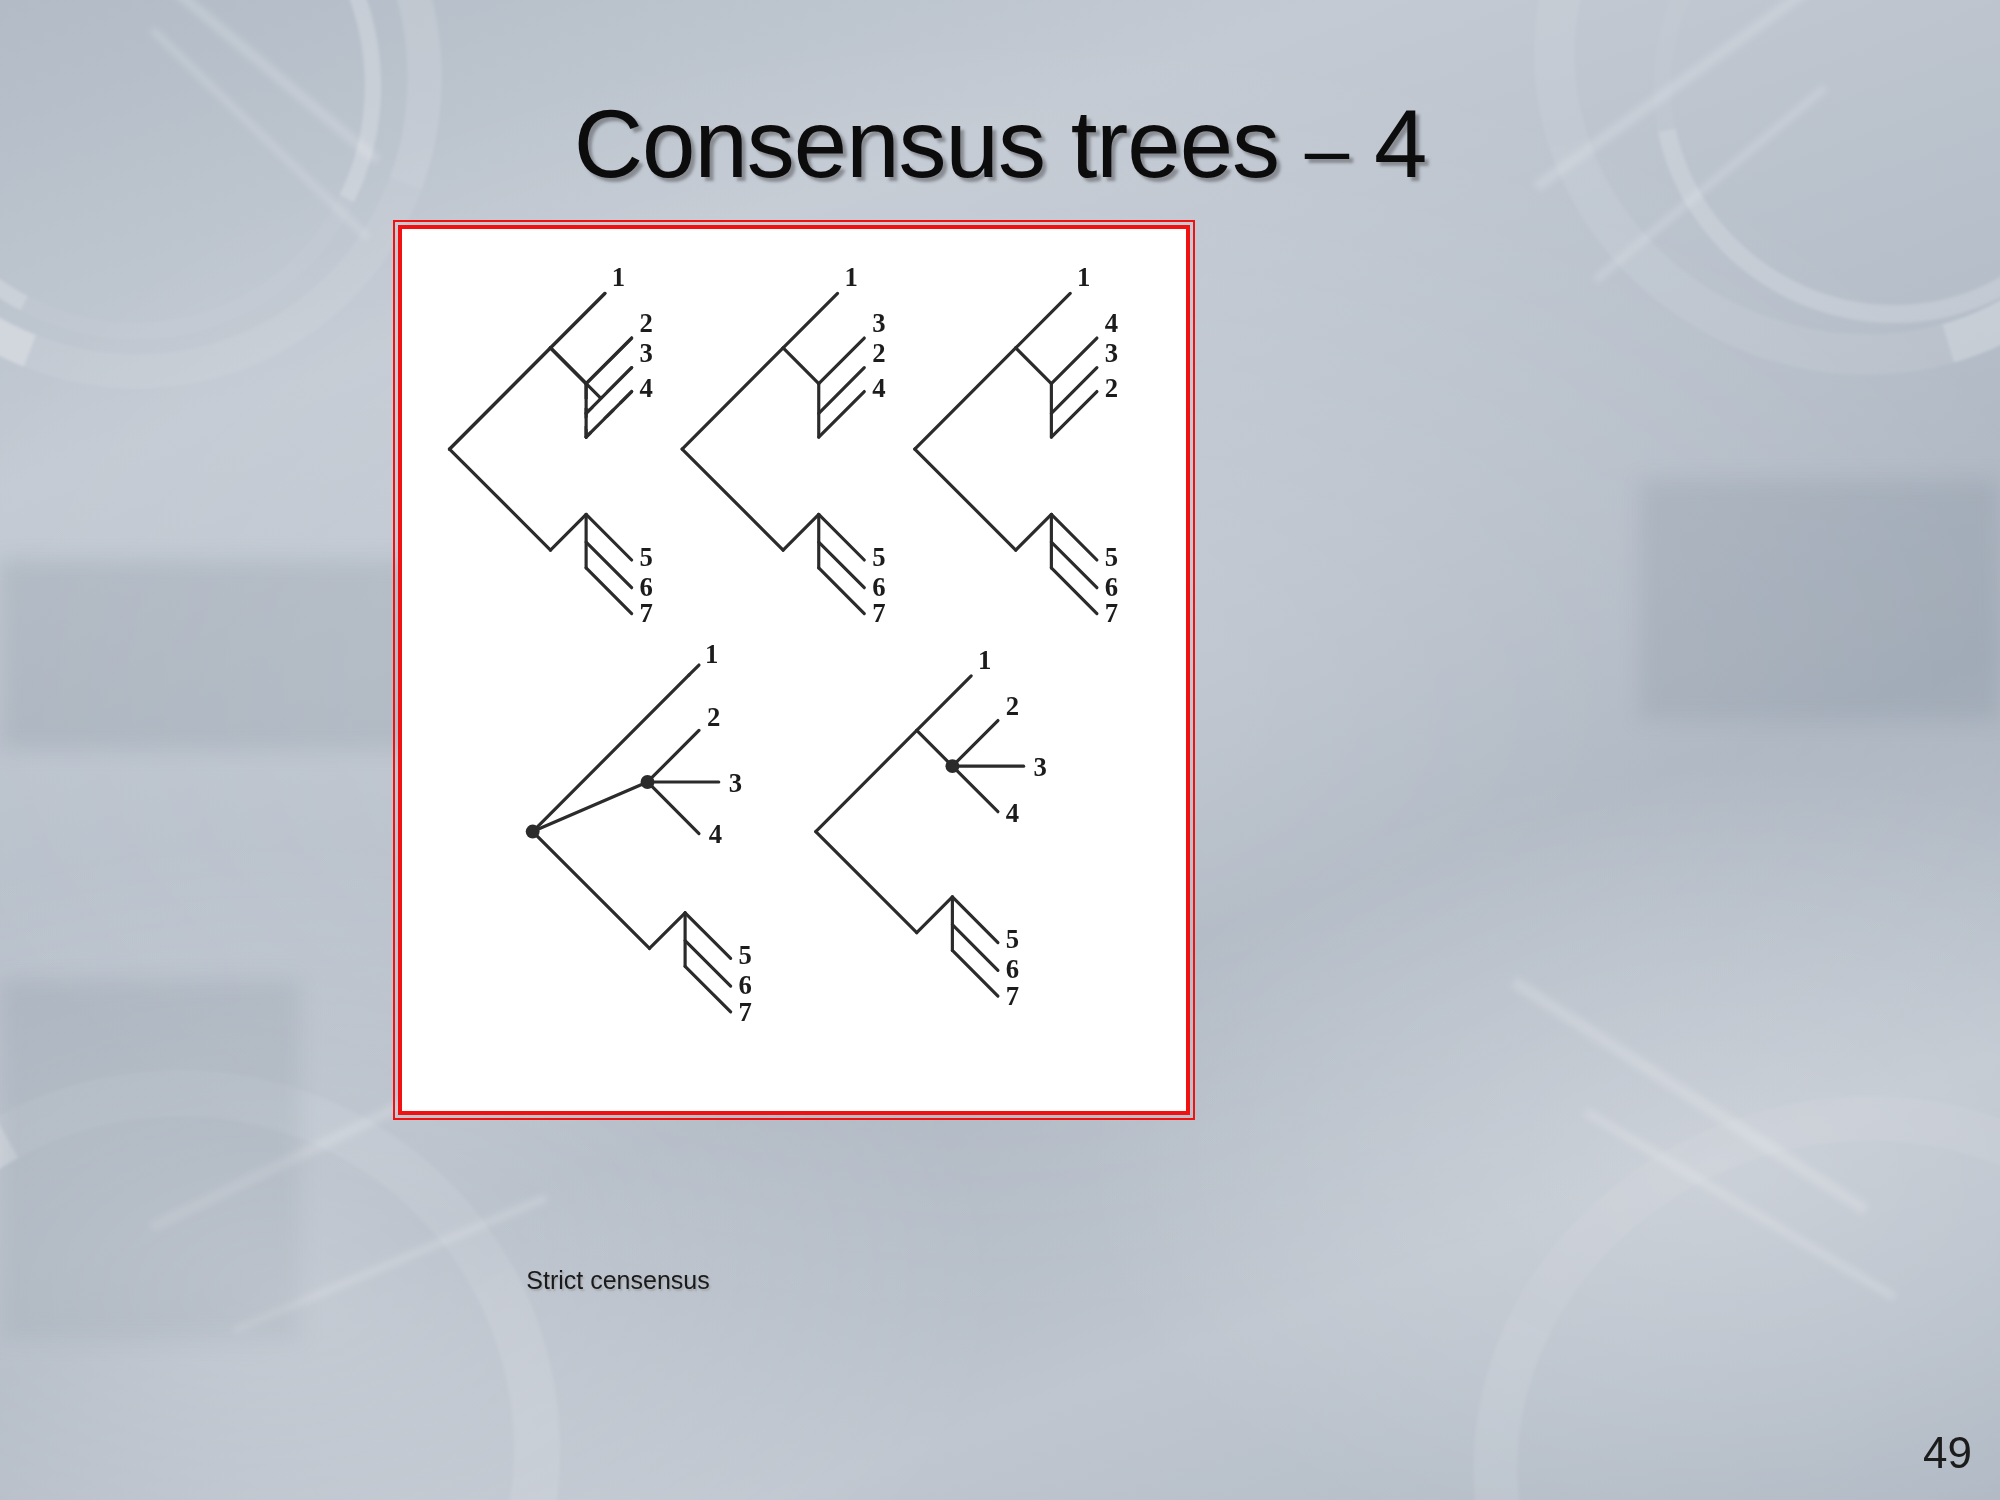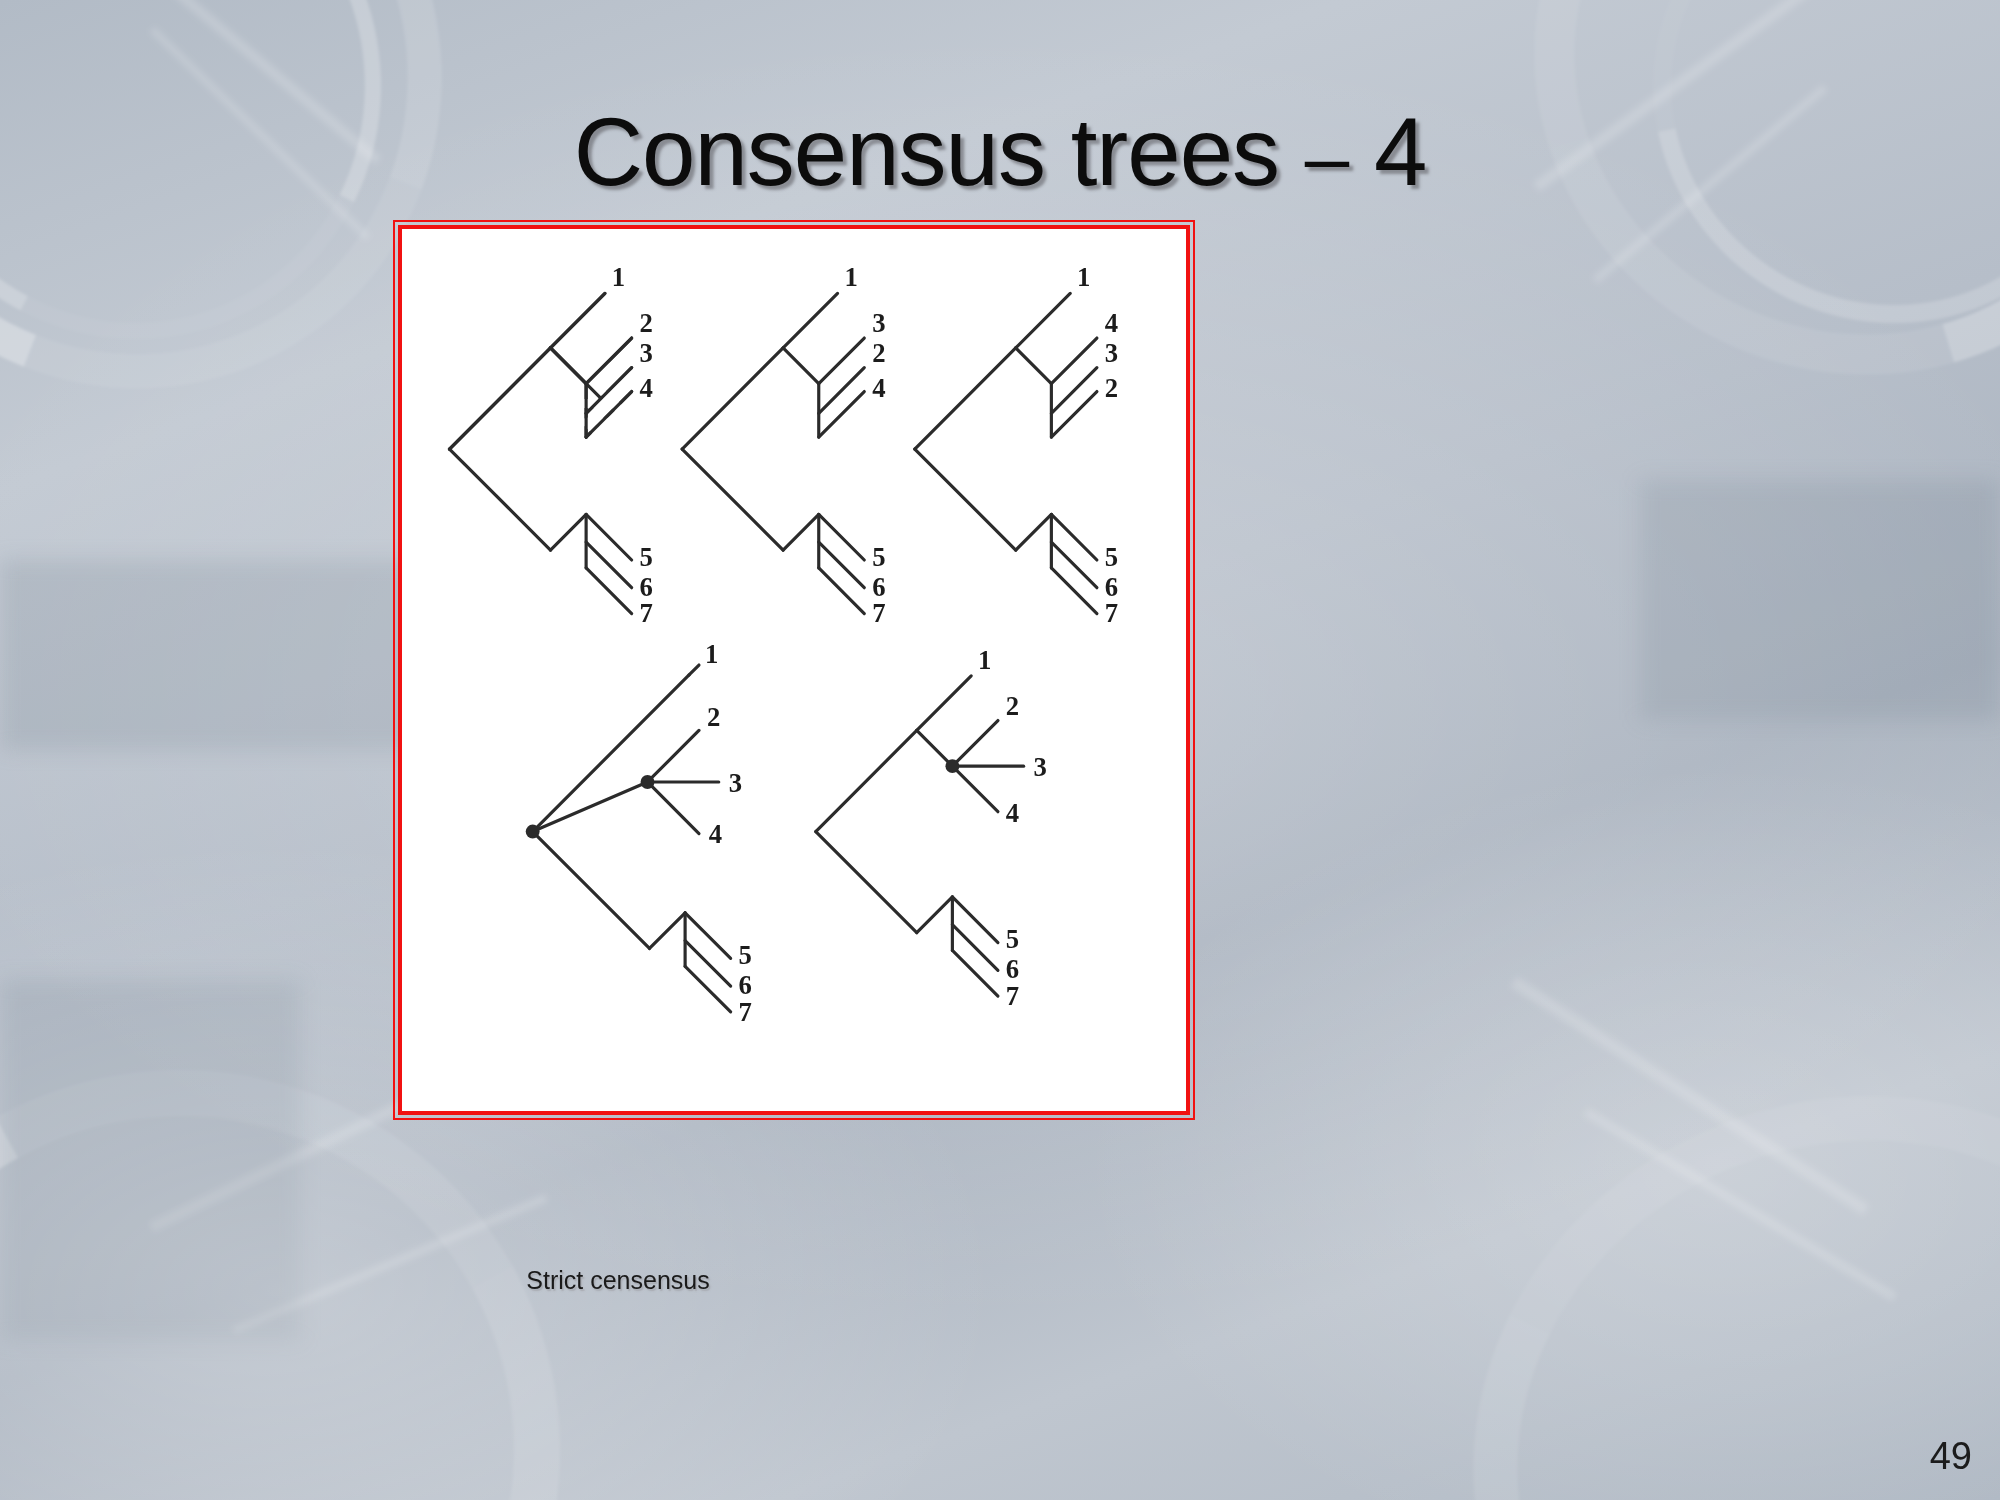--- a/index.html
+++ b/index.html
@@ -76,21 +76,21 @@
   .s7 { left:130px; top:1130px;width:420px; height:11px; transform:rotate(-26deg); }
   .s8 { left:220px; top:1260px;width:340px; height:8px;  transform:rotate(-23deg); }
   .dark { position:absolute; background:rgba(120,132,146,0.22); filter:blur(10px); }
   .d1 { left:0px;   top:560px; width:420px; height:190px; }
   .d2 { left:1640px;top:480px; width:360px; height:240px; }
   .d3 { left:0px;   top:980px; width:300px; height:360px; }
 
   
   #slide-title {
     position:absolute;
-    left:0; right:0; top:104px;
+    left:0; right:0; top:96px;
     text-align:center;
     font-size:96px;
     line-height:1.0;
     font-weight:400;
     color:#0c0c0c;
     letter-spacing:-1px;
     text-shadow:4px 4px 3px rgba(90,90,95,0.55);
     white-space:nowrap;
   }
   #slide-title .dash { font-size:80px; }
@@ -117,21 +117,21 @@
     text-shadow:1.5px 1.5px 1.5px rgba(150,150,155,0.55);
     white-space:pre-line;
   }
   #caption-strict { left:86px;  top:1036px; width:260px; text-align:center; }
   #caption-majority { left:384px; top:1020px; width:300px; text-align:left; }
 
   
   #page-number {
     position:absolute;
     right:28px; bottom:22px;
-    font-size:38px;
+    font-size:44px;
     color:#1c1c1c;
   }
 </style>
 </head>
 <body>
 
 <div id="slide-bg">
   <div class="base"></div>
   <div class="ribbon r1"></div>
   <div class="ribbon r2"></div>

